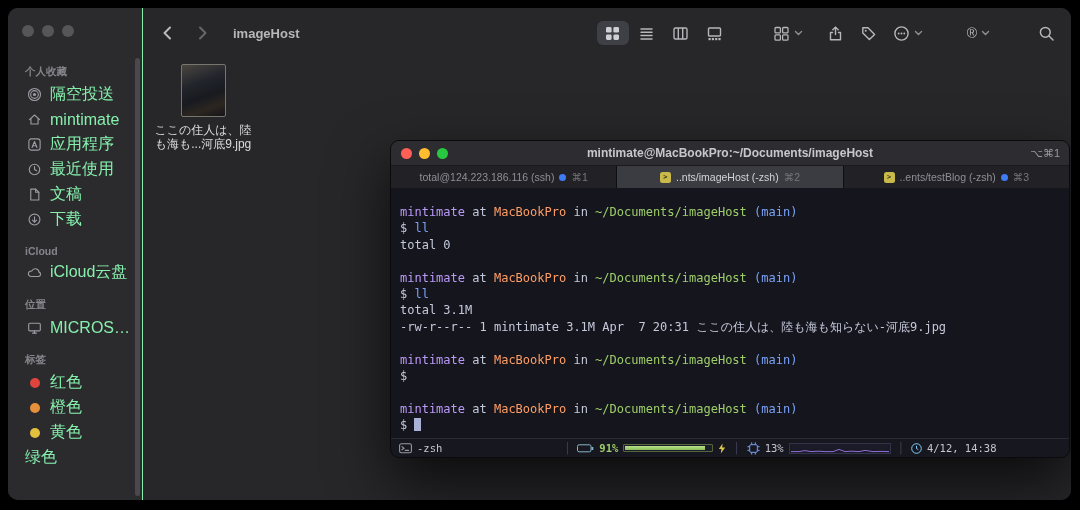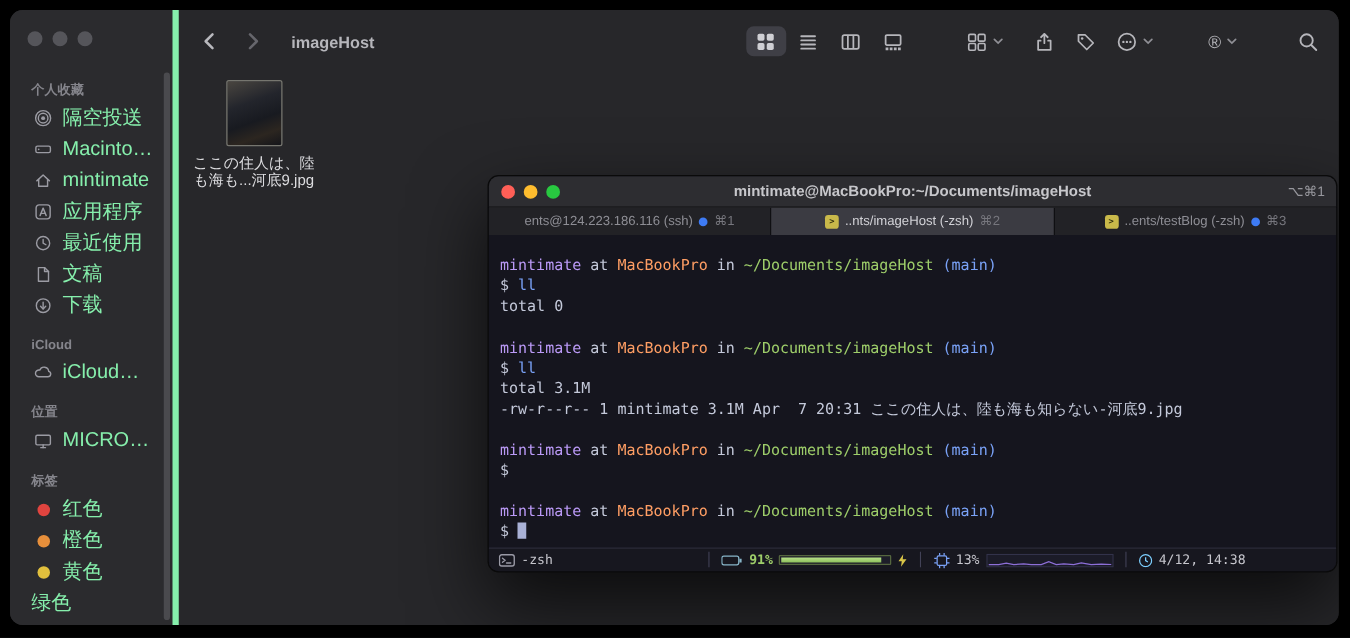--- a/index.html
+++ b/index.html
@@ -1,21 +1,21 @@
 <!DOCTYPE html>
 <html><head>
 <meta charset="utf-8">
 <style>
   *{margin:0;padding:0;box-sizing:border-box}
   html,body{width:1080px;height:510px;background:#000;overflow:hidden;font-family:"Liberation Sans","DejaVu Sans",sans-serif}
   .stage{position:relative;width:1080px;height:510px}
 
   
   .finder{position:absolute;left:8px;top:8px;width:1063px;height:492px;border-radius:10px;overflow:hidden;display:flex;background:#27272a;box-shadow:0 10px 30px rgba(0,0,0,.5)}
-  .sidebar{width:135px;flex-shrink:0;background:#2b2b2e;border-right:5px solid #86efac;position:relative}
+  .sidebar{width:135px;flex-shrink:0;background:#2b2b2e;border-right:1px solid #86efac;position:relative}
   .tl{width:12px;height:12px;border-radius:50%;display:inline-block}
   .tl.gray{background:#55555a}
   .tl.sm{width:11px;height:11px}
   .tl.red{background:#ff5f57}.tl.yellow{background:#febc2e}.tl.green{background:#28c840}
   .finder-traffic{position:absolute;left:14px;top:17px;display:flex;gap:8px}
   .sections{position:absolute;left:0;top:44px;right:7px;bottom:0;padding-left:10px;overflow:hidden}
   .side-title{font-size:10.5px;font-weight:700;color:#85858c;margin:13px 0 3px 7px;white-space:nowrap}
   .side-item{display:flex;align-items:center;height:25px;padding:0 4px 0 7px;border-radius:5px;color:#86efac;font-size:16px;white-space:nowrap;overflow:hidden}
   .side-icon{width:19px;margin-right:6px;display:inline-flex;justify-content:center;align-items:center;flex-shrink:0}
   .side-icon svg{width:15px;height:15px;display:block}
@@ -89,31 +89,20 @@
                   <circle cx="8" cy="8" r="6.4"></circle>
                 </g>
               </svg>
             </span>
             <span class="side-label">隔空投送</span>
           </div>
           <div class="side-item">
             <span class="side-icon">
               <svg viewBox="0 0 16 16">
                 <g stroke="#9b9ba3" stroke-width="1.2" fill="none" stroke-linecap="round" stroke-linejoin="round">
-                  <rect x="1.8" y="5.2" width="12.4" height="5.6" rx="1.4"></rect>
-                  <circle cx="4.2" cy="8" r=".7" fill="#9b9ba3" stroke="none"></circle>
-                </g>
-              </svg>
-            </span>
-            <span class="side-label">Macintos...</span>
-          </div>
-          <div class="side-item">
-            <span class="side-icon">
-              <svg viewBox="0 0 16 16">
-                <g stroke="#9b9ba3" stroke-width="1.2" fill="none" stroke-linecap="round" stroke-linejoin="round">
                   <path d="M2.6 8.2 L8 3.2 L13.4 8.2"></path>
                   <path d="M4.2 7 V12.8 H11.8 V7"></path>
                 </g>
               </svg>
             </span>
             <span class="side-label">mintimate</span>
           </div>
           <div class="side-item">
             <span class="side-icon">
               <svg viewBox="0 0 16 16">
@@ -379,21 +368,21 @@
         <span class="tl sm red"></span>
         <span class="tl sm yellow"></span>
         <span class="tl sm green"></span>
       </div>
       <span class="term-title">mintimate@MacBookPro:~/Documents/imageHost</span>
       <span class="term-shortcut">⌥⌘1</span>
     </div>
 
     <div class="term-tabs">
         <div class="term-tab">
-          <span class="tab-label">ents@124.223.186.116 (ssh)</span>
+          <span class="tab-label">total@124.223.186.116 (ssh)</span>
           <span class="tab-dot"></span>
           <span class="tab-shortcut">⌘1</span>
         </div>
         <div class="term-tab active">
           <span class="tab-zsh-icon">&gt;</span>
           <span class="tab-label">..nts/imageHost (-zsh)</span>
           <span class="tab-shortcut">⌘2</span>
         </div>
         <div class="term-tab">
           <span class="tab-zsh-icon">&gt;</span>

